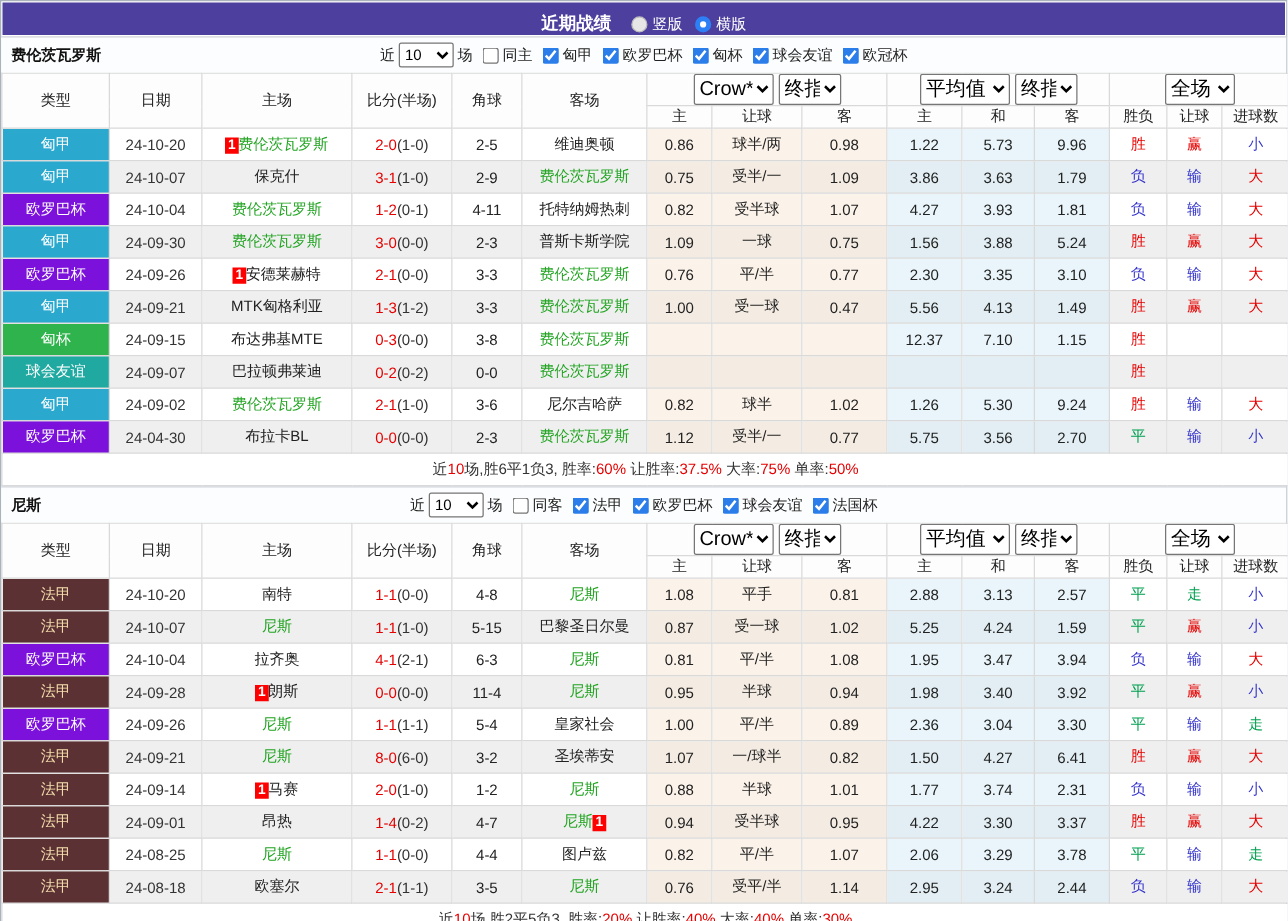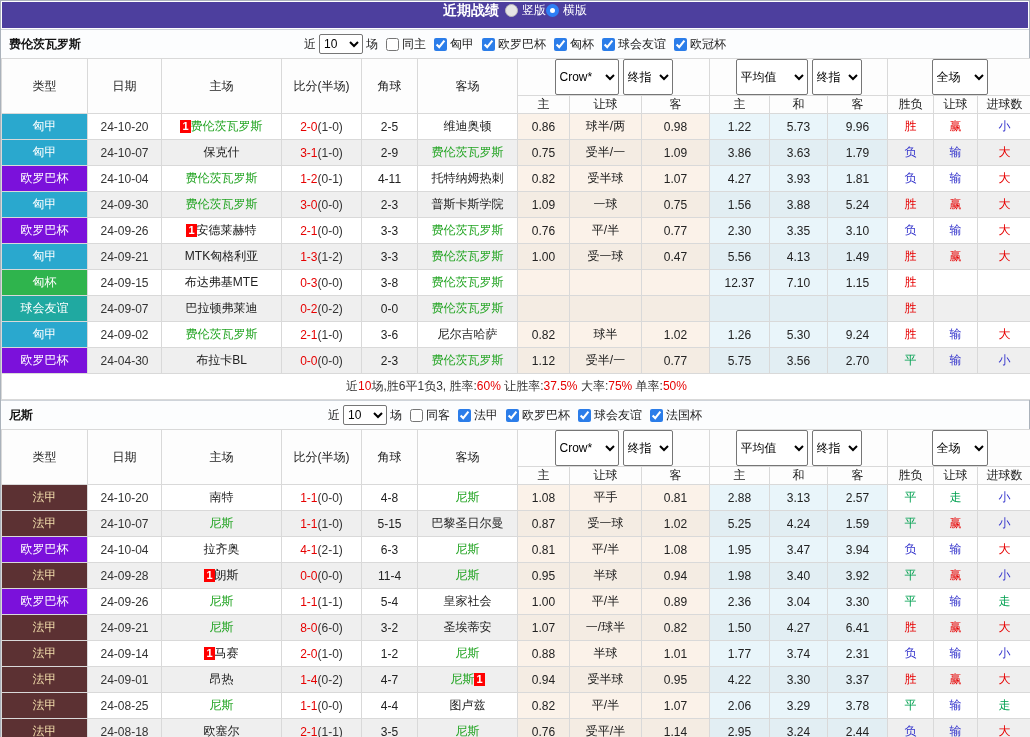--- a/index.html
+++ b/index.html
@@ -1,37 +1,37 @@
 <!DOCTYPE html>
 <html><head>
 <meta charset="utf-8">
 <style>
   html,body{margin:0;padding:0;background:#fff;}
   body{width:1030px;font-family:"Liberation Sans","DejaVu Sans",sans-serif;font-size:12px;color:#222;}
   .wrap{width:1030px;box-sizing:border-box;border:1px solid #aab2bb;background:#fff;}
   
-  .titlebar{height:26px;margin:1px;background:#4D3F9E;color:#fff;display:flex;align-items:flex-start;justify-content:center;}
+  .titlebar{height:26px;margin:1px;background:#4D3F9E;color:#fff;display:flex;align-items:flex-end;justify-content:center;gap:10px;}
   .titlebar .title{font-weight:bold;font-size:14px;margin-right:6px;}
   .radio-opt{display:inline-flex;align-items:center;gap:4px;cursor:pointer;font-size:12px;color:#fff;}
   .radio{width:13px;height:13px;border-radius:50%;background:#E6E6E6;border:1px solid #bbb;box-sizing:border-box;display:inline-block;}
   .radio.checked{background:#fff;border:4px solid #2D7FF5;}
   
   .filterbar{height:28px;position:relative;display:flex;align-items:center;border-top:1px solid #cfd4da;background:#FCFDFE;}
   .filterbar .teamname{position:absolute;left:8px;font-weight:bold;color:#111;}
   .fcontrols{margin:0 auto;display:flex;align-items:center;gap:3px;}
   .fcontrols select{height:20px;font-size:12px;border:1px solid #767676;border-radius:2px;background:#fff;}
   .fcontrols input[type=checkbox]{width:13px;height:13px;margin:0 1px 0 5px;accent-color:#2B7DE9;}
   .fcontrols label{display:inline-flex;align-items:center;gap:2px;cursor:pointer;}
   
   table{border-collapse:collapse;table-layout:fixed;width:100%;}
   th,td{border:1px solid #D9D9D9;text-align:center;padding:0;overflow:hidden;white-space:nowrap;}
   thead th{background:#FDFDFD;font-weight:normal;color:#222;}
   thead tr.selrow th{height:22px;}
   thead tr.subrow th{height:16px;}
-  thead select{height:36px;font-size:12px;border:1px solid #767676;border-radius:2px;background:#fff;margin:0 2px;}
+  thead select{height:25px;font-size:16px;border:1px solid #767676;border-radius:2px;background:#fff;margin:0 2px;}
   tbody td{height:25px;}
   tbody tr:nth-child(odd) td{background:#FFFFFF;}
   tbody tr:nth-child(even) td{background:#EFEFEF;}
   tbody tr:nth-child(odd) td.crown{background:#FBF2E9;}
   tbody tr:nth-child(even) td.crown{background:#F4ECE3;}
   tbody tr:nth-child(odd) td.avg{background:#E9F5FA;}
   tbody tr:nth-child(even) td.avg{background:#E2EEF3;}
   td.datec{color:#333;}
   .badge{display:inline-block;background:#FF0000;color:#fff;font-size:11px;line-height:13px;padding:0 2px;font-weight:bold;}
   .tname{color:#222;}

